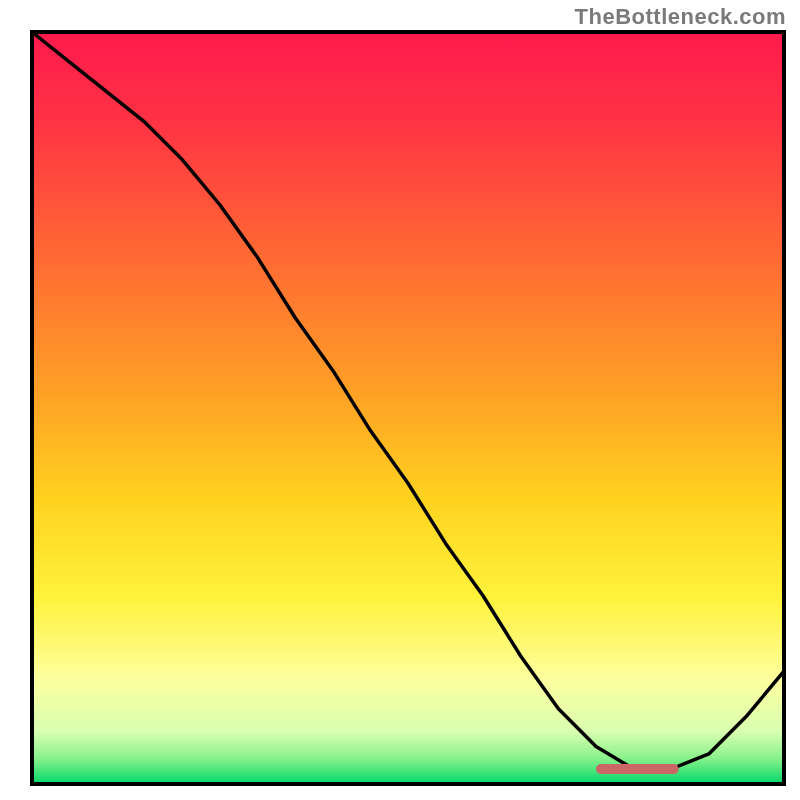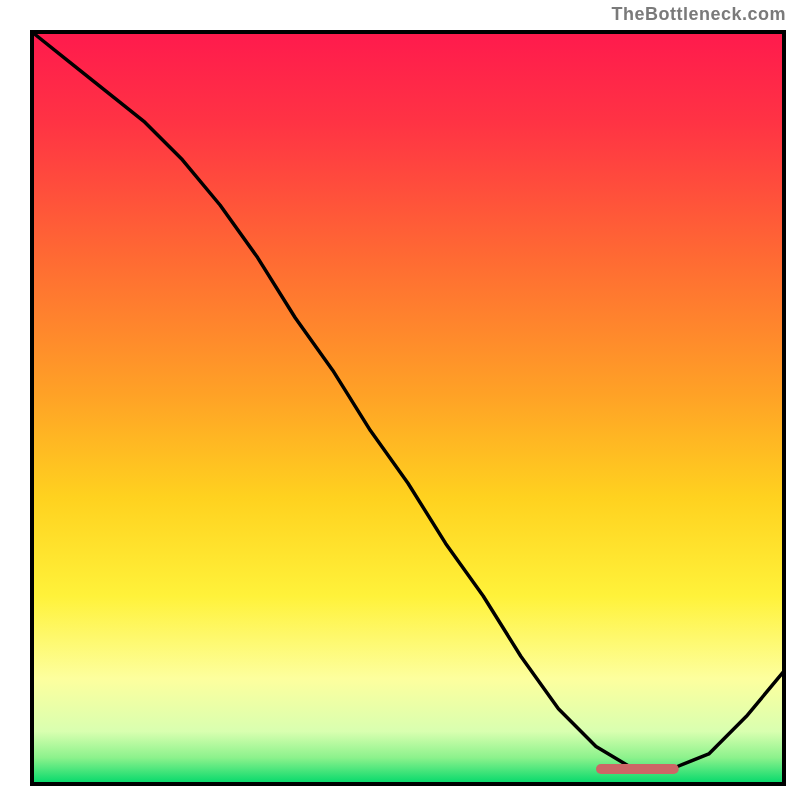--- a/index.html
+++ b/index.html
@@ -13,21 +13,21 @@
   }
   .stage {
     position: relative;
     width: 800px;
     height: 800px;
   }
   .watermark {
     position: absolute;
     top: 4px;
     right: 14px;
-    font-size: 18px;
+    font-size: 22px;
     font-weight: bold;
     color: #7a7a7a;
     letter-spacing: 0.5px;
     user-select: none;
   }
   svg {
     display: block;
   }
 </style>
 </head>

